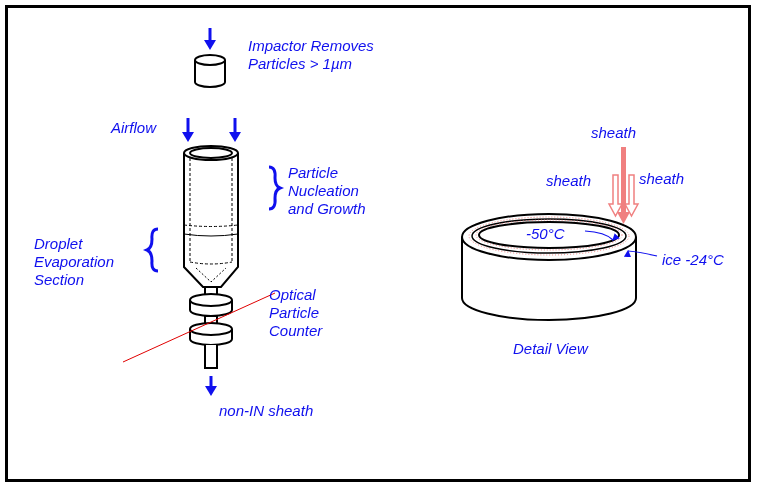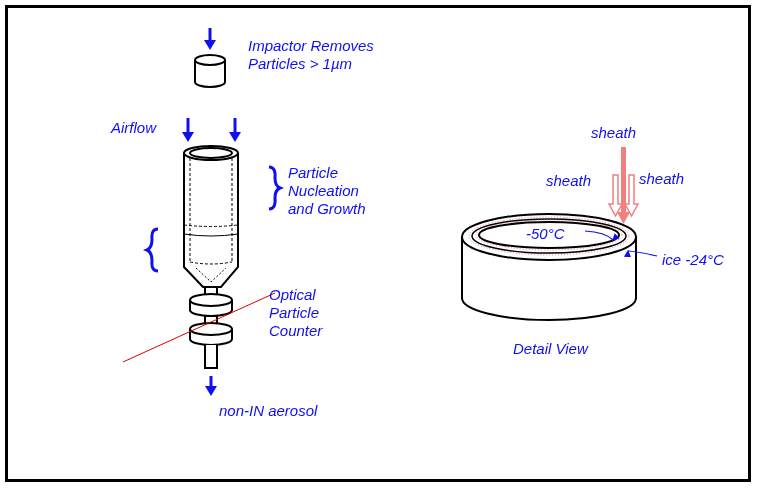--- a/index.html
+++ b/index.html
@@ -93,23 +93,26 @@
     <path d="M585,231 Q605,232 613,240" fill="none" stroke="#1010ee" stroke-width="1.2" marker-end="url(#bh)"></path>
     <path d="M657,256 Q640,252 628,251" fill="none" stroke="#1010ee" stroke-width="1.2" marker-end="url(#bh)"></path>
   </svg>
 
   <div class="lbl" style="left:248px;top:37px">Impactor Removes
 Particles &gt; 1µm</div>
   <div class="lbl" style="left:111px;top:119px">Airflow</div>
   <div class="lbl" style="left:288px;top:164px">Particle
 Nucleation
 and Growth</div>
+  <div class="lbl" style="left:34px;top:235px">Droplet
+Evaporation
+Section</div>
   <div class="lbl" style="left:269px;top:286px">Optical
 Particle
 Counter</div>
-  <div class="lbl" style="left:219px;top:402px">non-IN aerosol</div>
+  <div class="lbl" style="left:219px;top:402px">non-IN sheath</div>
   <div class="lbl" style="left:591px;top:124px">sheath</div>
   <div class="lbl" style="left:546px;top:172px">sheath</div>
   <div class="lbl" style="left:639px;top:170px">sheath</div>
   <div class="lbl" style="left:526px;top:225px">-50°C</div>
   <div class="lbl" style="left:662px;top:251px">ice -24°C</div>
   <div class="lbl" style="left:513px;top:340px">Detail View</div>
 </div>
 
 </body></html>

